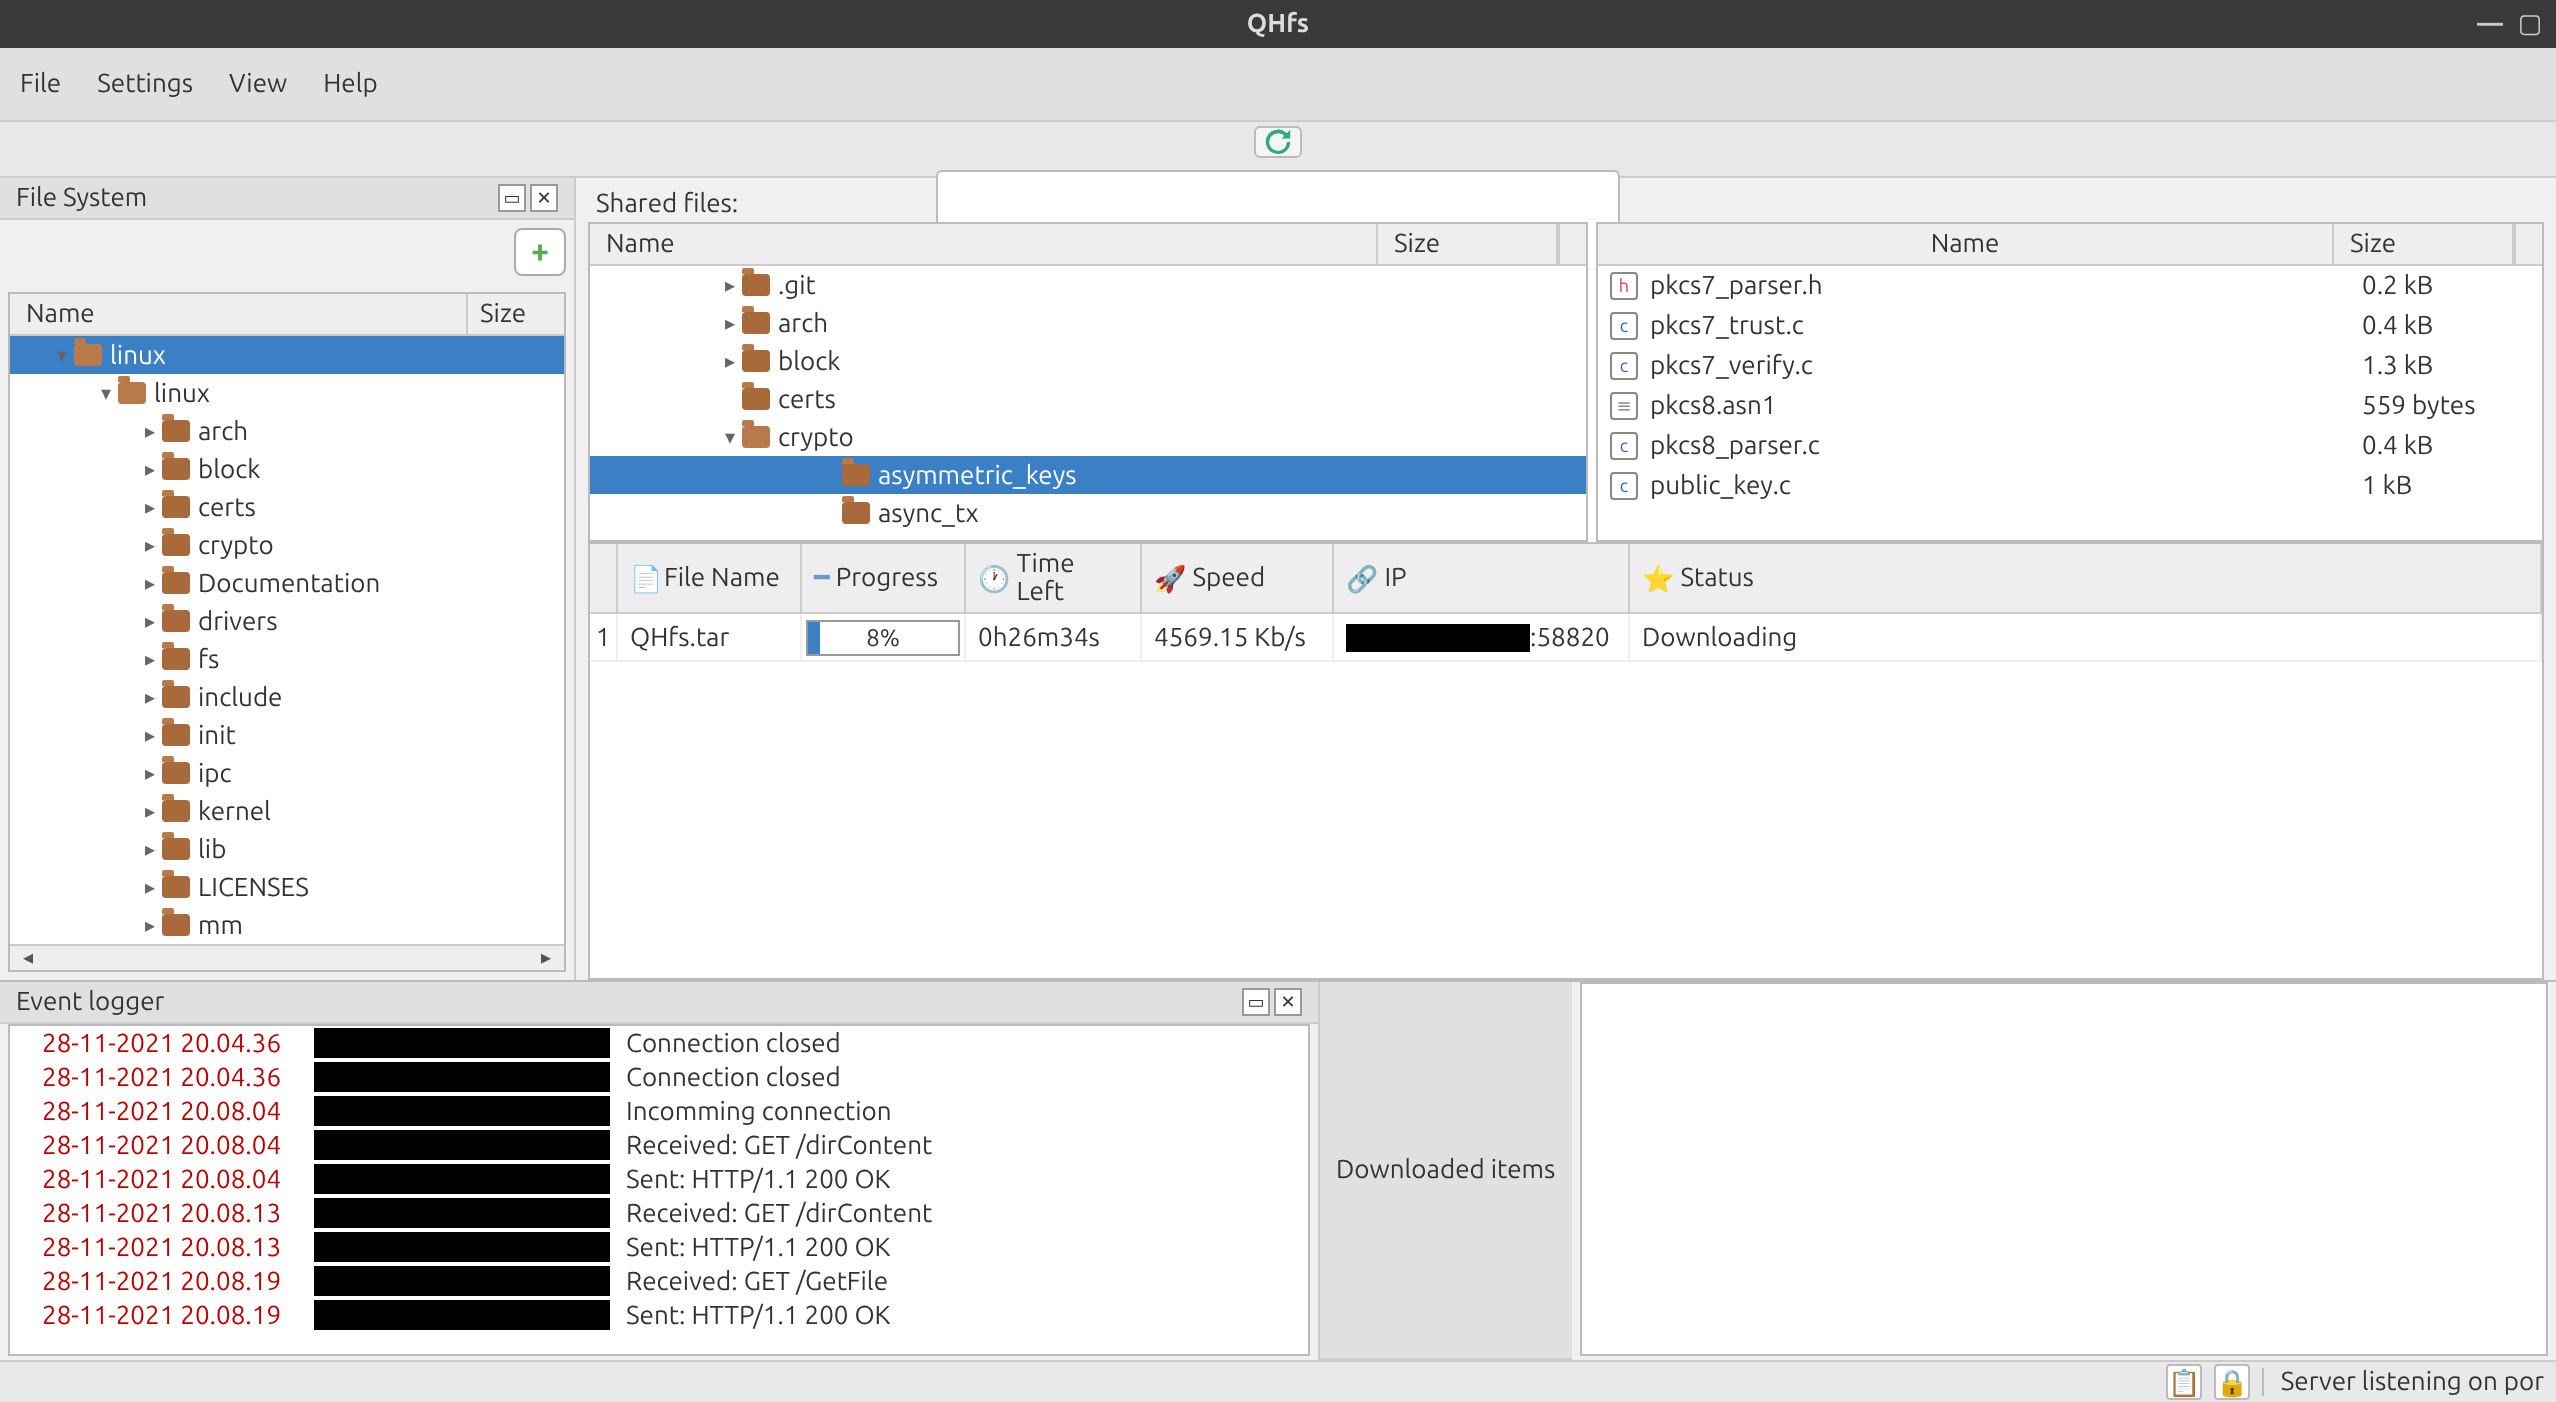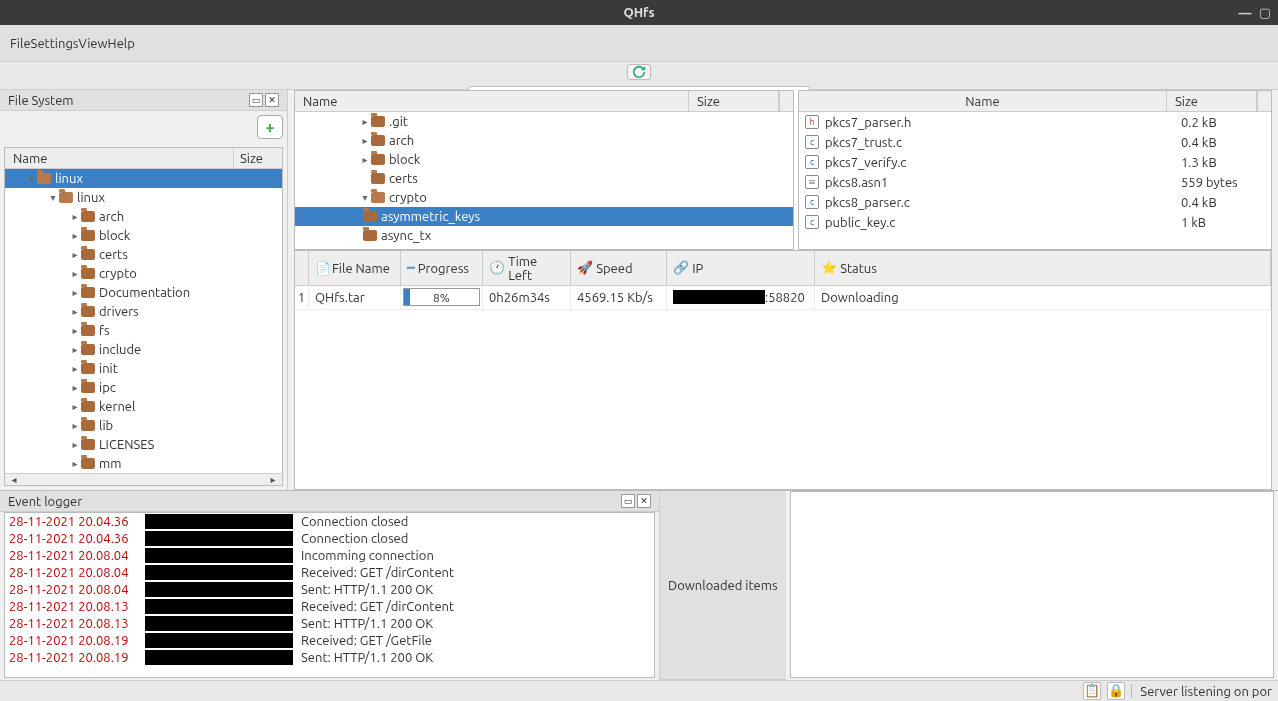--- a/index.html
+++ b/index.html
@@ -38,20 +38,21 @@
   justify-content: center;
   color: #ccc;
   cursor: pointer;
 }
 .menubar {
   background: #e0e0e0;
   height: 42px;
   display: flex;
   align-items: center;
   padding: 0 10px;
+  gap: 18px;
   border-bottom: 1px solid #ccc;
 }
 .menubar span { cursor: pointer; }
 .toolbar {
   background: #e8e8e8;
   height: 28px;
   display: flex;
   align-items: center;
   padding: 2px 10px;
   gap: 6px;
@@ -105,21 +106,21 @@
 .tree-head { display:flex; background:#eee; border-bottom:1px solid #ccc;}
 .tree-head .c1 { flex:1; padding:3px 8px; border-right:1px solid #ccc;}
 .tree-head .c2 { width:48px; padding:3px 6px;}
 .tree-body { flex:1; overflow-y:auto; position: relative; }
 .tree-row { display:flex; align-items:center; height:19px; padding-left:4px; cursor:pointer;}
 .tree-row.sel { background:#3b7fc4; color:#fff;}
 .tw { display:inline-block; width:12px; text-align:center; color:#666; font-size:10px;}
 .fldr { width:14px; height:11px; background:#b87a4a; border-radius:2px; display:inline-block; margin-right:4px; position:relative;}
 .fldr::before { content:""; position:absolute; top:-3px; left:0; width:6px; height:3px; background:#b87a4a; border-radius:1px 1px 0 0;}
 .fldr.closed { background:#a86a3a;}
-.ind1{padding-left:20px;} .ind2{padding-left:42px;} .ind3{padding-left:64px;} .ind4{padding-left:56px;}
+.ind1{padding-left:20px;} .ind2{padding-left:42px;} .ind3{padding-left:64px;} .ind4{padding-left:114px;}
 .scroll-arrows { display:flex; justify-content:space-between; border-top:1px solid #ccc; background:#eee;}
 .scroll-arrows span { width:18px; text-align:center; font-size:10px; color:#555; cursor:pointer;}
 
 .right-top { display:flex; flex-direction:column; overflow:hidden; }
 .shared-lbl { padding:6px 10px 2px; }
 .shared-grid { display:grid; grid-template-columns: 500px 1fr; gap:4px; margin:0 6px;}
 .listbox { border:1px solid #bbb; background:#fff; display:flex; flex-direction:column; height:160px; overflow:hidden;}
 .list-head { display:flex; background:#eee; border-bottom:1px solid #ccc;}
 .list-head .h { padding:3px 8px; border-right:1px solid #ccc;}
 .list-body { flex:1; overflow-y:auto;}
@@ -146,21 +147,21 @@
 .conn-row .tl{width:88px;}
 .conn-row .sp{width:96px;}
 .conn-row .ip{width:148px;}
 .conn-row .ip .redact{background:#000; width:92px; height:14px; display:inline-block;}
 .conn-row .st{flex:1;}
 
 .bottom { grid-column: 1 / -1; display:grid; grid-template-columns: 660px 1fr; border-top:1px solid #bbb;}
 .log-panel { border-right:1px solid #ccc; display:flex; flex-direction:column; overflow:hidden;}
 .log-body { flex:1; overflow:auto; background:#fff; border:1px solid #bbb; margin:0 4px 2px;}
 .log-row { display:flex; height:17px; align-items:center;}
-.log-row .ts { color:#b00; width:140px; padding-left:4px; white-space:nowrap; overflow:hidden;}
+.log-row .ts { color:#b00; width:140px; padding-left:4px; white-space:nowrap; overflow:hidden;margin-left:12px;}
 .log-row .rd { background:#000; width:148px; height:15px;}
 .log-row .msg { padding-left:8px;}
 .dl-panel { display:flex; }
 .dl-body { flex:1; background:#fff; border:1px solid #bbb; margin:0 4px 2px;}
 
 .statusbar { height:24px; background:#e8e8e8; border-top:1px solid #ccc; display:flex; align-items:center; justify-content:flex-end; padding:0 6px; gap:6px;}
 .st-ico { width:18px; height:18px; border:1px solid #bbb; background:#fff; display:inline-flex; align-items:center; justify-content:center; border-radius:2px;}
 .st-txt { border-left:1px solid #bbb; padding-left:8px;}
 
 .vscroll { width:14px; background:#eee; border-left:1px solid #ccc;}
@@ -303,20 +304,21 @@
           </div>
         </div>
       <div class="scroll-arrows">
         <span>◂</span>
         <span>▸</span>
       </div>
     </div>
   </div>
 
   <div class="right-top">
+    <div class="shared-lbl">Shared files:</div>
     <div class="shared-grid">
       <div class="listbox">
         <div class="list-head">
           <div class="h" style="flex:1">Name</div>
           <div class="h" style="width:90px">Size</div>
           <div class="vscroll"></div>
         </div>
         <div class="list-body" id="shared-tree">
             <div class="tree-row ind3">
               <span class="tw">▸</span>

